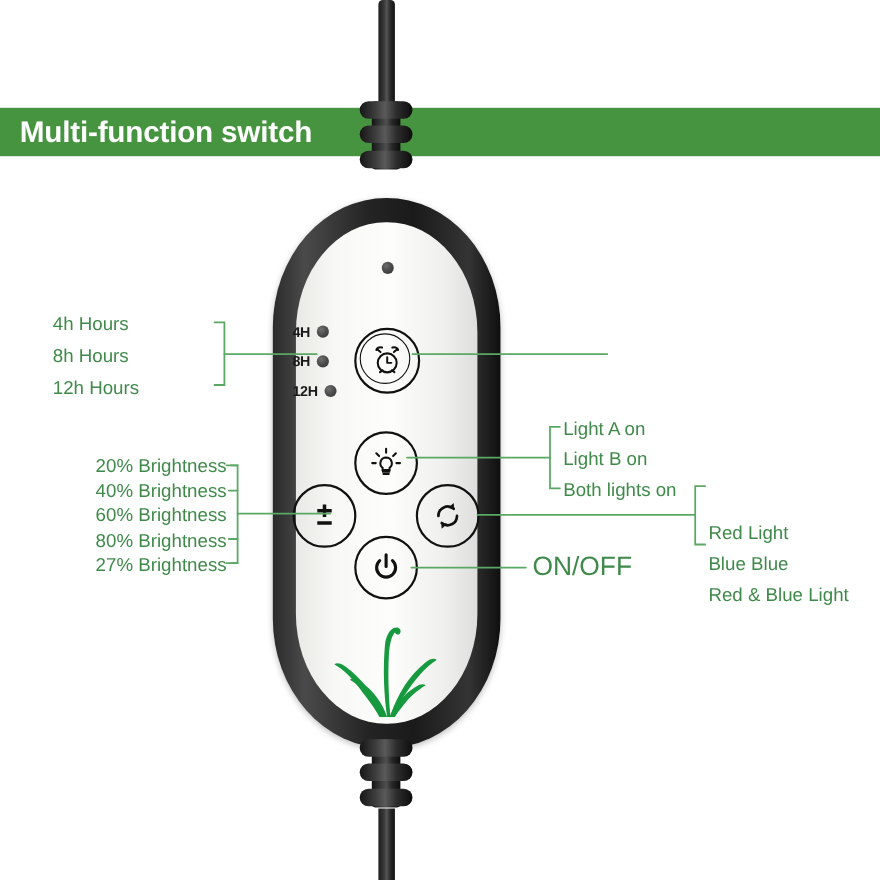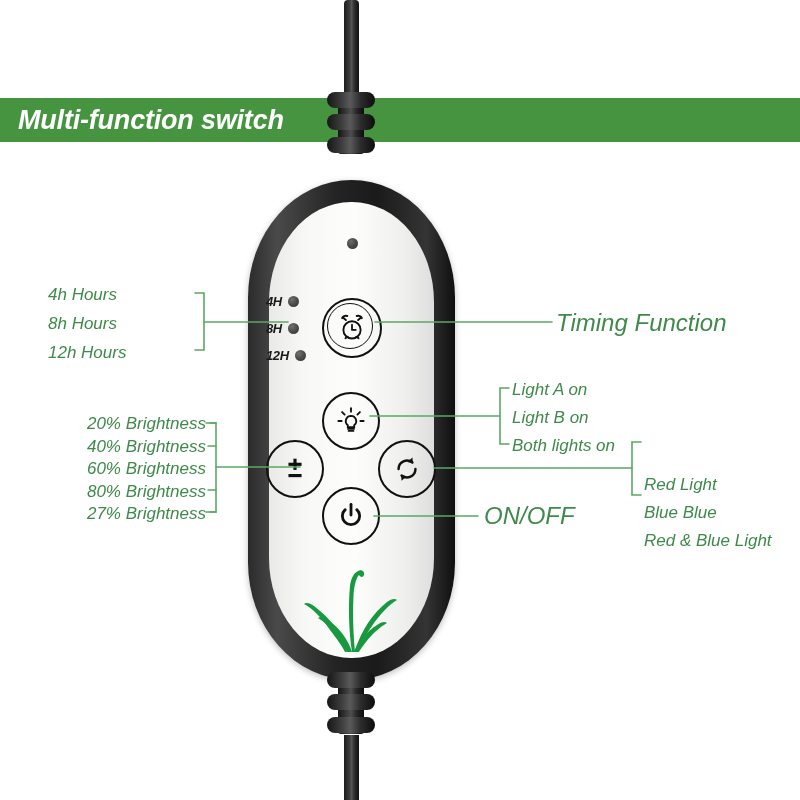--- a/index.html
+++ b/index.html
@@ -9,21 +9,20 @@
   }
   body {
     font-family: "Liberation Sans", sans-serif;
   }
   #stage {
     position: relative;
     width: 800px;
     height: 800px;
     background: #ffffff;
     overflow: hidden;
-    font-style: italic;
   }
 
   
   .banner {
     position: absolute;
     left: 0;
     top: 98px;
     width: 800px;
     height: 44px;
     background: #479440;
@@ -332,21 +331,20 @@
   </div>
 
   <div class="lbl-stack" style="left:20px; top:415px; align-items:flex-end; width:186px;">
     <span class="ln" style="margin-bottom:5.5px;">20% Brightness</span>
     <span class="ln" style="margin-bottom:5.5px;">40% Brightness</span>
     <span class="ln" style="margin-bottom:5.5px;">60% Brightness</span>
     <span class="ln" style="margin-bottom:5.5px;">80% Brightness</span>
     <span class="ln">27% Brightness</span>
   </div>
 
-  <div class="ann ann-big" style="left:556px; top:311px;">Timing Function</div>
 
   <div class="lbl-stack" style="left:512px; top:381px; align-items:flex-start;">
     <span class="ln" style="margin-bottom:11px;">Light A on</span>
     <span class="ln" style="margin-bottom:11px;">Light B on</span>
     <span class="ln">Both lights on</span>
   </div>
 
   <div class="lbl-stack" style="left:644px; top:435px; align-items:flex-start;margin-top:41px;">
     <span class="ln" style="margin-bottom:11px;">Red Light</span>
     <span class="ln" style="margin-bottom:11px;">Blue Blue</span>

